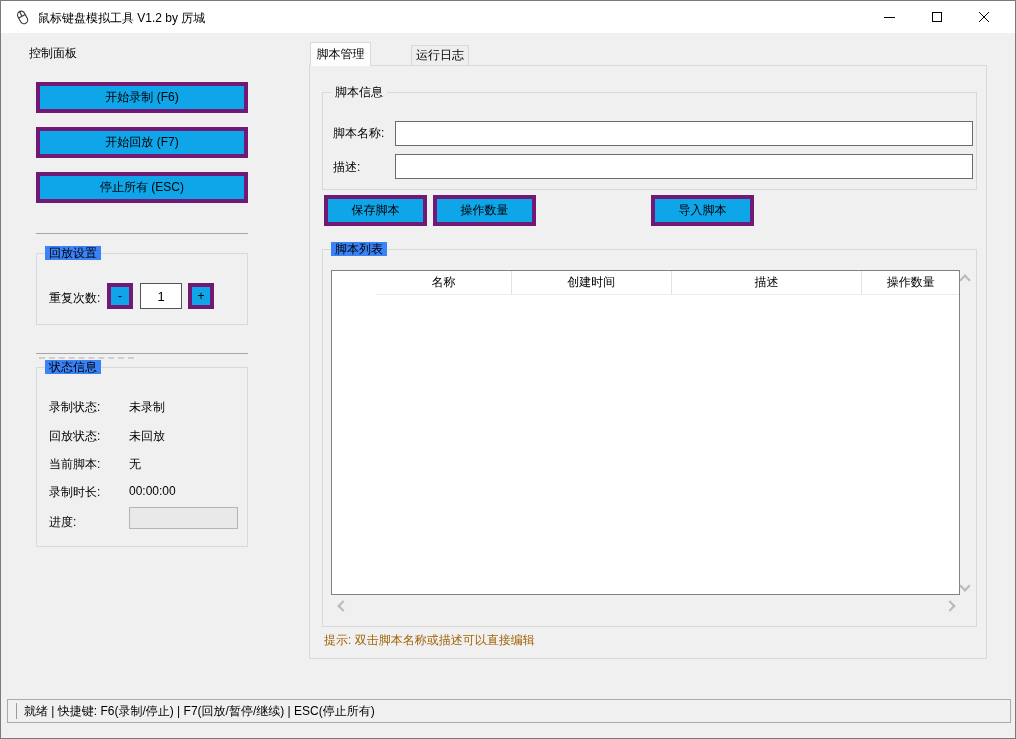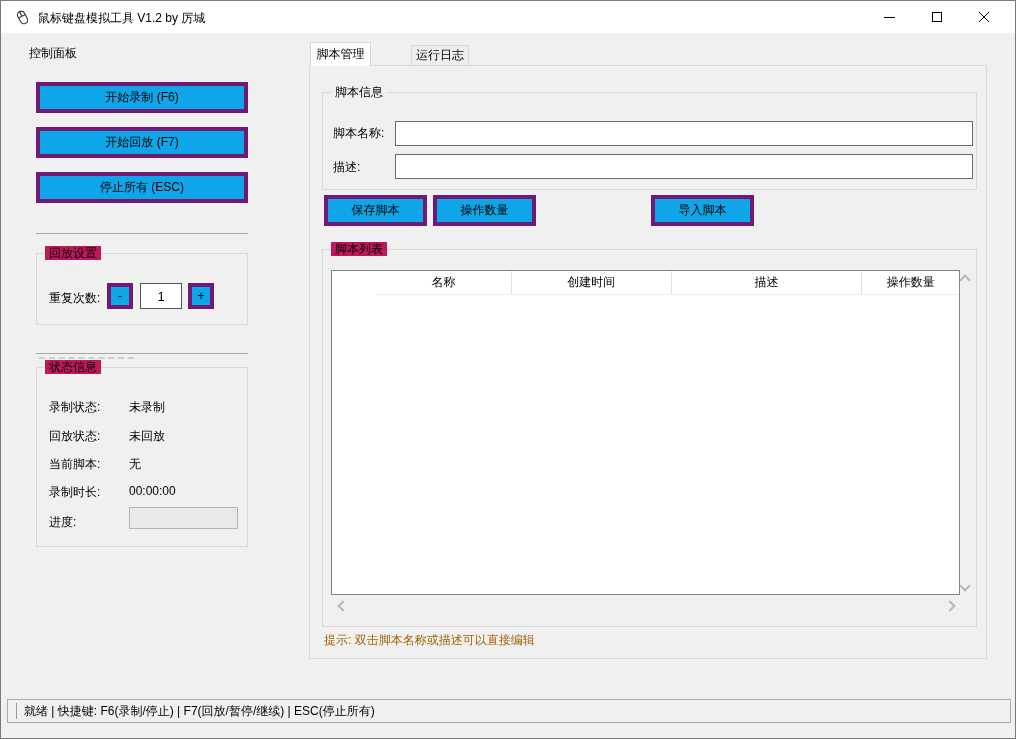--- a/index.html
+++ b/index.html
@@ -20,21 +20,21 @@
   .glyph-max { width:10px; height:10px; border:1px solid #000; }
   
   .panel-label { position:absolute; left:28px; top:44px; }
   .btn {
     position:absolute; background:#0ea5e9; border:4px solid #701a75;
     font-family:inherit; font-size:12px; color:#000; display:flex; align-items:center; justify-content:center;
   }
   .side-btn { left:35px; width:212px; height:31px; }
   .hsep { position:absolute; left:35px; width:212px; height:1px; background:#a6a6a6; }
   .groupbox { position:absolute; border:1px solid #d9d9d9; }
-  .gb-label { position:absolute; top:-8px; left:8px; background:#be185d; padding:0 4px; line-height:14px; }
+  .gb-label { position:absolute; top:-8px; left:8px; background:#3b82f6; padding:0 4px; line-height:14px; }
   .artifact { position:absolute; left:38px; top:356px; width:95px; height:0; border-top:2px dashed #cfcfcf; }
   .spin-label { position:absolute; left:12px; top:36px; }
   .spin-btn { width:26px; height:26px; top:29px; }
   .spin-input { position:absolute; left:103px; top:29px; width:42px; height:26px; border:1px solid #545454; background:#fff; text-align:center; font-family:inherit; font-size:13px; }
   .stat-label { position:absolute; left:12px; }
   .stat-value { position:absolute; left:92px; }
   .progressbar { position:absolute; left:92px; top:139px; width:109px; height:22px; background:#e9e9e9; border:1px solid #b5b5b5; }
   
   .tab { position:absolute; display:flex; align-items:center; justify-content:center; border:1px solid #d9d9d9; border-bottom:none; cursor:default; }
   .tab-active { left:309px; top:41px; width:61px; height:24px; background:#fdfdfd; z-index:2; }

